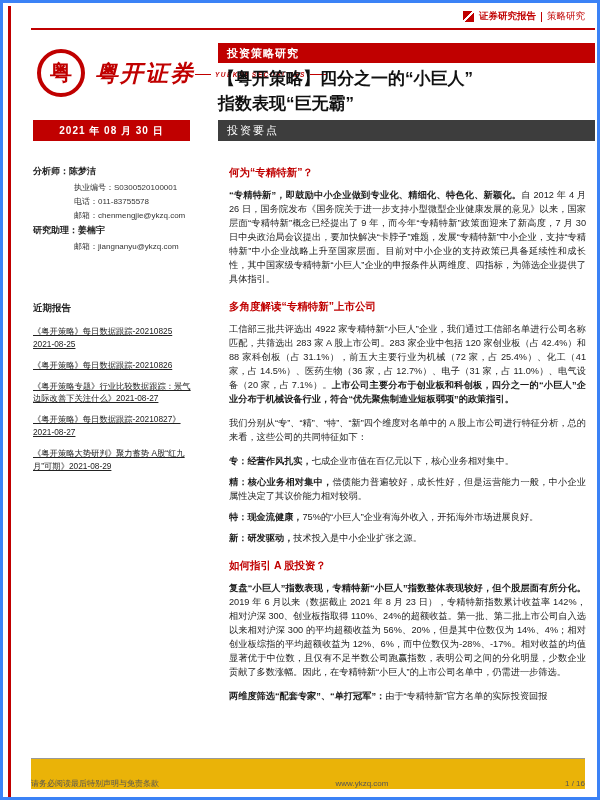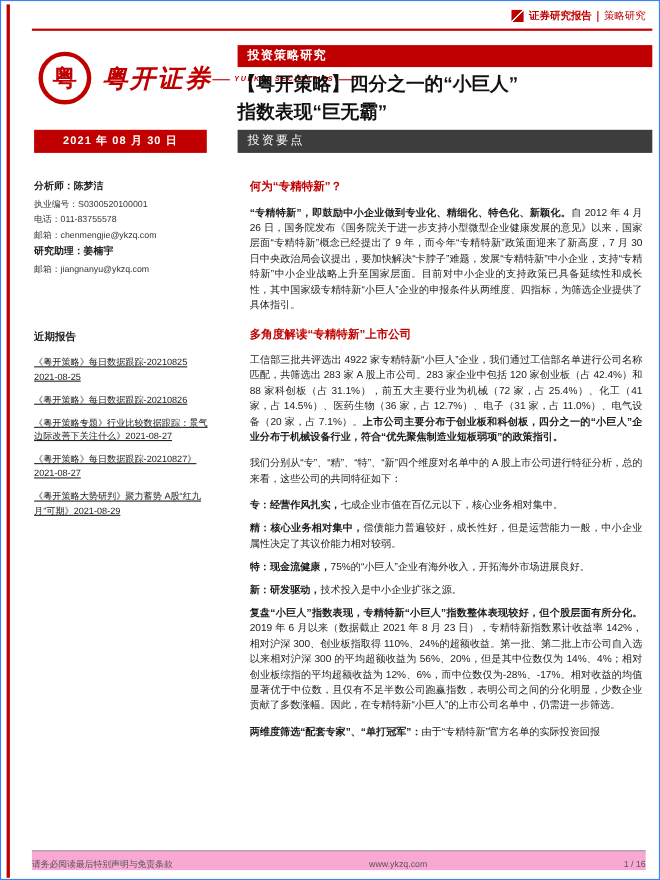--- a/index.html
+++ b/index.html
@@ -1,19 +1,19 @@
 <!DOCTYPE html>
 <html style="--accent: #C00000; --dark: #3D3D3D;"><head>
 <meta charset="utf-8">
 <style>
   :root { --accent:#C00000; --dark:#3D3D3D; }
   * { margin:0; padding:0; box-sizing:border-box; }
   html,body { width:600px; height:800px; background:#fff; }
   body { font-family:"Liberation Sans","DejaVu Sans",sans-serif; }
-  .page { position:relative; width:600px; height:800px; background:#fff; border:1px solid #3b82f6; overflow:hidden; }
+  .page { position:relative; width:600px; height:800px; background:#fff; border:3px solid #3b82f6; overflow:hidden; }
   .left-strip { position:absolute; left:5px; top:3px; width:3px; height:794px; background:var(--accent); }
 
   
   .top-row { position:absolute; top:7px; right:12px; display:flex; align-items:center; gap:5px; font-size:9.5px; color:var(--accent); }
   .mark { width:11px; height:11px; background:linear-gradient(135deg, var(--accent) 44%, #fff 44%, #fff 56%, var(--accent) 56%); }
   .rt { font-weight:bold; }
   .sep { width:1px; height:10px; background:var(--accent); }
   .top-rule { position:absolute; top:25px; left:28px; width:564px; height:2px; background:var(--accent); }
 
   
@@ -28,34 +28,34 @@
   
   .series-band { position:absolute; top:40px; left:215px; width:377px; height:20px; background:var(--accent); color:#fff; font-size:11px; font-weight:bold; line-height:20px; padding-left:9px; letter-spacing:1px; }
   .report-title { position:absolute; top:64px; left:215px; width:377px; font-size:17px; font-weight:bold; color:#111; line-height:1.45; }
   .report-title span { display:block; }
   .date-box { position:absolute; top:117px; left:30px; width:157px; height:21px; background:var(--accent); color:#fff; font-size:10px; font-weight:bold; text-align:center; line-height:21px; letter-spacing:1px; }
   .points-box { position:absolute; top:117px; left:215px; width:377px; height:21px; background:var(--dark); color:#fff; font-size:11px; font-weight:normal; line-height:21px; padding-left:9px; letter-spacing:2px; }
 
   
   .sidebar { position:absolute; top:162px; left:30px; width:162px; color:#222; }
   .sb-strong { font-weight:bold; font-size:9px; margin-bottom:4px; }
-  .sb-line { margin-bottom:3px; font-size:8px; color:#333; }
+  .sb-line { margin-bottom:3px; font-size:8px; color:#333;margin-left:41px; }
   .sb-block2 { margin-top:2px; }
   .sb-reports-title { font-weight:bold; font-size:9.5px; margin:50px 0 10px; }
   .sb-report { display:block; text-decoration:underline; color:#222; font-size:8.3px; line-height:1.55; margin-bottom:8px; cursor:pointer; }
 
   
   .main { position:absolute; top:162px; left:226px; width:357px; height:612px; overflow:hidden; font-size:9.2px; line-height:14px; color:#1c1c1c; text-align:justify; }
   .main h2 { font-size:10.5px; color:var(--accent); margin:0 0 9px; text-align:left; }
   .main h2.mt { margin-top:13px; }
   .main p { margin:0 0 10px; }
   .main p.item { margin-bottom:7px; }
 
   
-  .footer { position:absolute; left:28px; right:12px; bottom:8px; border-top:1px solid #999; background:#f9a8d4; display:flex; justify-content:space-between; align-items:center; padding-top:6px; font-size:8px; color:#555; }
+  .footer { position:absolute; left:28px; right:12px; bottom:8px; border-top:1px solid #999; background:#eab308; display:flex; justify-content:space-between; align-items:center; padding-top:19px; font-size:8px; color:#555; }
 </style>
 </head>
 <body>
 
 <div class="page">
   <div class="left-strip"></div>
 
   <div class="top-row">
     <span class="mark"></span>
     <span class="rt">证券研究报告</span>
@@ -104,20 +104,21 @@
     <p><span style="font-weight: bold;">“专精特新”，即鼓励中小企业做到专业化、精细化、特色化、新颖化。</span><span>自 2012 年 4 月 26 日，国务院发布《国务院关于进一步支持小型微型企业健康发展的意见》以来，国家层面“专精特新”概念已经提出了 9 年，而今年“专精特新”政策面迎来了新高度，7 月 30 日中央政治局会议提出，要加快解决“卡脖子”难题，发展“专精特新”中小企业，支持“专精特新”中小企业战略上升至国家层面。目前对中小企业的支持政策已具备延续性和成长性，其中国家级专精特新“小巨人”企业的申报条件从两维度、四指标，为筛选企业提供了具体指引。</span></p>
 
     <h2 class="mt">多角度解读“专精特新”上市公司</h2>
     <p><span>工信部三批共评选出 4922 家专精特新“小巨人”企业，我们通过工信部名单进行公司名称匹配，共筛选出 283 家 A 股上市公司。283 家企业中包括 120 家创业板（占 42.4%）和 88 家科创板（占 31.1%），前五大主要行业为机械（72 家，占 25.4%）、化工（41 家，占 14.5%）、医药生物（36 家，占 12.7%）、电子（31 家，占 11.0%）、电气设备（20 家，占 7.1%）。</span><span style="font-weight: bold;">上市公司主要分布于创业板和科创板，四分之一的“小巨人”企业分布于机械设备行业，符合“优先聚焦制造业短板弱项”的政策指引。</span></p>
     <p><span>我们分别从“专”、“精”、“特”、“新”四个维度对名单中的 A 股上市公司进行特征分析，总的来看，这些公司的共同特征如下：</span></p>
     <p class="item"><span style="font-weight: bold;">专：经营作风扎实，</span><span>七成企业市值在百亿元以下，核心业务相对集中。</span></p>
     <p class="item"><span style="font-weight: bold;">精：核心业务相对集中，</span><span>偿债能力普遍较好，成长性好，但是运营能力一般，中小企业属性决定了其议价能力相对较弱。</span></p>
     <p class="item"><span style="font-weight: bold;">特：现金流健康，</span><span>75%的“小巨人”企业有海外收入，开拓海外市场进展良好。</span></p>
     <p class="item"><span style="font-weight: bold;">新：研发驱动，</span><span>技术投入是中小企业扩张之源。</span></p>
 
+    <h2 class="mt">如何指引 A 股投资？</h2>
     <p><span style="font-weight: bold;">复盘“小巨人”指数表现，专精特新“小巨人”指数整体表现较好，但个股层面有所分化。</span><span>2019 年 6 月以来（数据截止 2021 年 8 月 23 日），专精特新指数累计收益率 142%，相对沪深 300、创业板指取得 110%、24%的超额收益。第一批、第二批上市公司自入选以来相对沪深 300 的平均超额收益为 56%、20%，但是其中位数仅为 14%、4%；相对创业板综指的平均超额收益为 12%、6%，而中位数仅为-28%、-17%。相对收益的均值显著优于中位数，且仅有不足半数公司跑赢指数，表明公司之间的分化明显，少数企业贡献了多数涨幅。因此，在专精特新“小巨人”的上市公司名单中，仍需进一步筛选。</span></p>
     <p><span style="font-weight: bold;">两维度筛选“配套专家”、“单打冠军”：</span><span>由于“专精特新”官方名单的实际投资回报</span></p>
   </div>
 
   <div class="footer">
     <span>请务必阅读最后特别声明与免责条款</span>
     <span>www.ykzq.com</span>
     <span>1 / 16</span>
   </div>
 </div>

